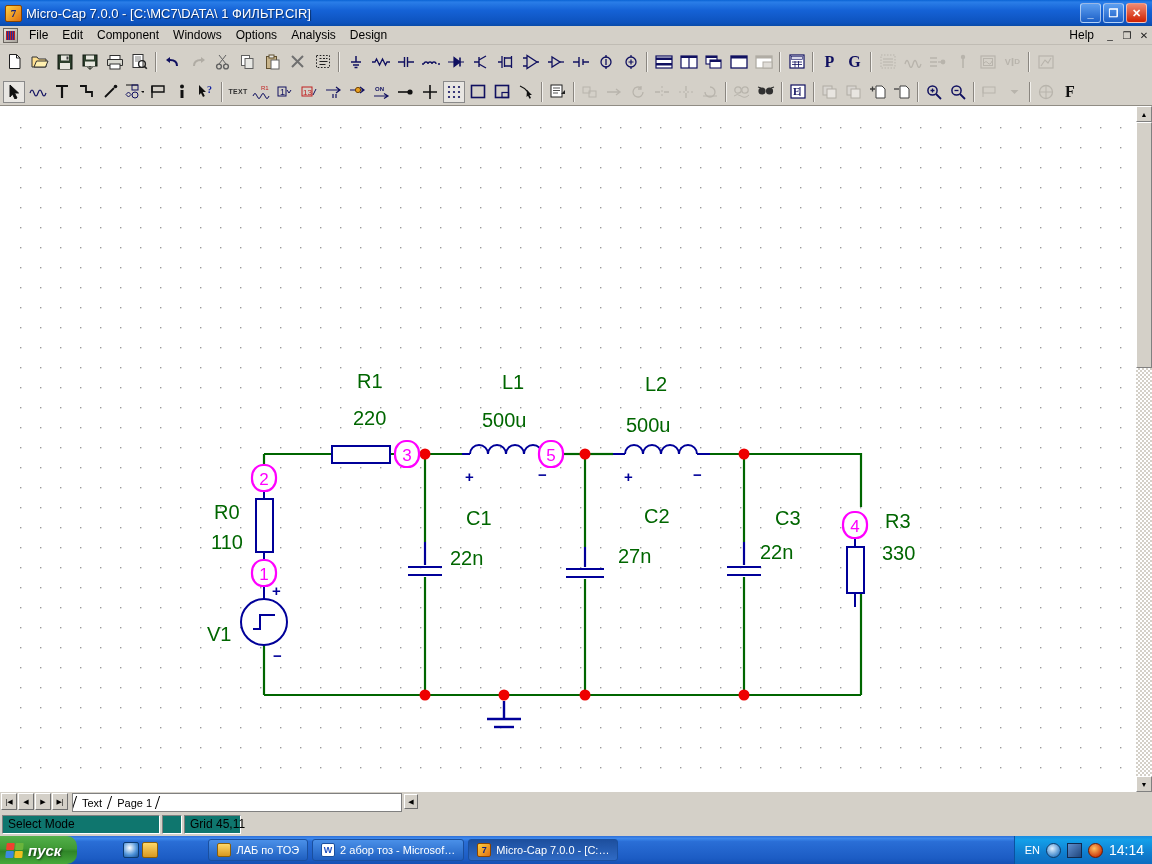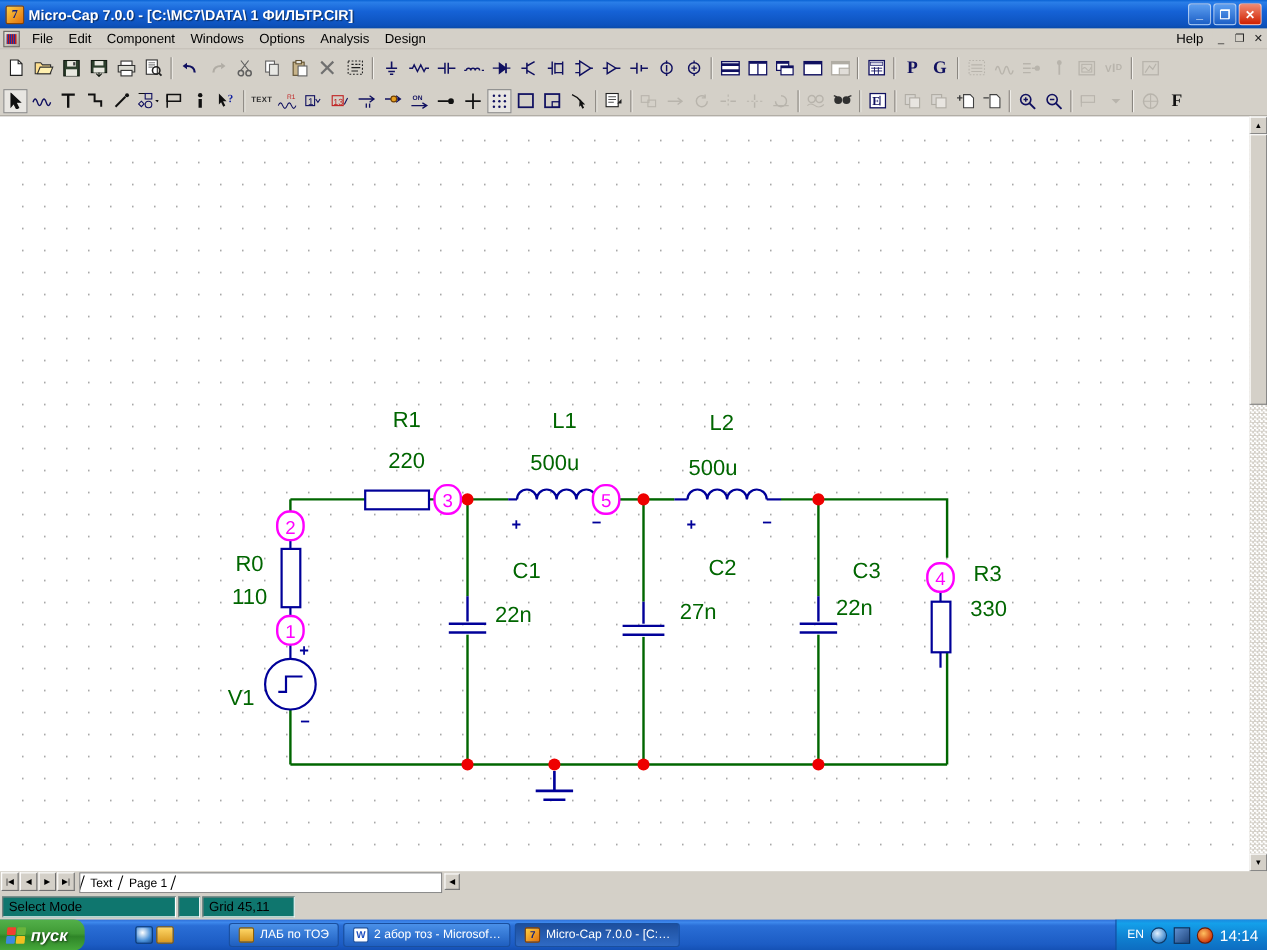--- a/index.html
+++ b/index.html
@@ -21,21 +21,21 @@
   }
   .tb-icon {
     width: 17px; height: 17px; margin: 0 4px 0 3px; flex: 0 0 auto;
     background: linear-gradient(135deg,#ffd040,#e07010);
     border: 1px solid #8a4400; border-radius: 2px;
     font-size: 11px; font-weight: bold; color: #102080;
     display: flex; align-items: center; justify-content: center;
     font-family: "Liberation Serif", serif;
   }
   .tb-title {
-    color: #fff; font-weight: bold; font-size: 13px;
+    color: #fff; font-weight: normal; font-size: 13px;
     text-shadow: 1px 1px 1px rgba(0,0,0,.5);
     white-space: nowrap; flex: 1 1 auto; overflow: hidden;
   }
   .tb-btns { display: flex; gap: 2px; padding-right: 3px; flex: 0 0 auto; }
   .tb-btn {
     width: 21px; height: 20px; border-radius: 3px;
     border: 1px solid rgba(255,255,255,.55);
     display: flex; align-items: center; justify-content: center;
     color: #fff; font-size: 11px; font-weight: bold;
     background: linear-gradient(180deg,#5d9ff0,#1c5fc6);
@@ -984,21 +984,21 @@
       <div class="ptab">Text</div>
       <div class="ptab active last">Page 1</div>
     </div>
     <div class="tab-scroll-right">◀</div>
     <div style="flex:1 1 auto"></div>
   </div>
 
   <div class="statusbar">
     <div class="spane" style="width:158px">Select Mode</div>
     <div class="spane" style="width:20px"></div>
-    <div class="spane" style="width:84px">Grid 45,11</div>
+    <div class="spane" style="width:57px">Grid 45,11</div>
   </div>
 
   <div class="taskbar">
     <div class="start">
       <span class="start-flag">
         <i style="background:#f04030"></i>
           <i style="background:#6ab43c"></i>
           <i style="background:#3c8ae0"></i>
           <i style="background:#f0c020"></i>
       </span>

